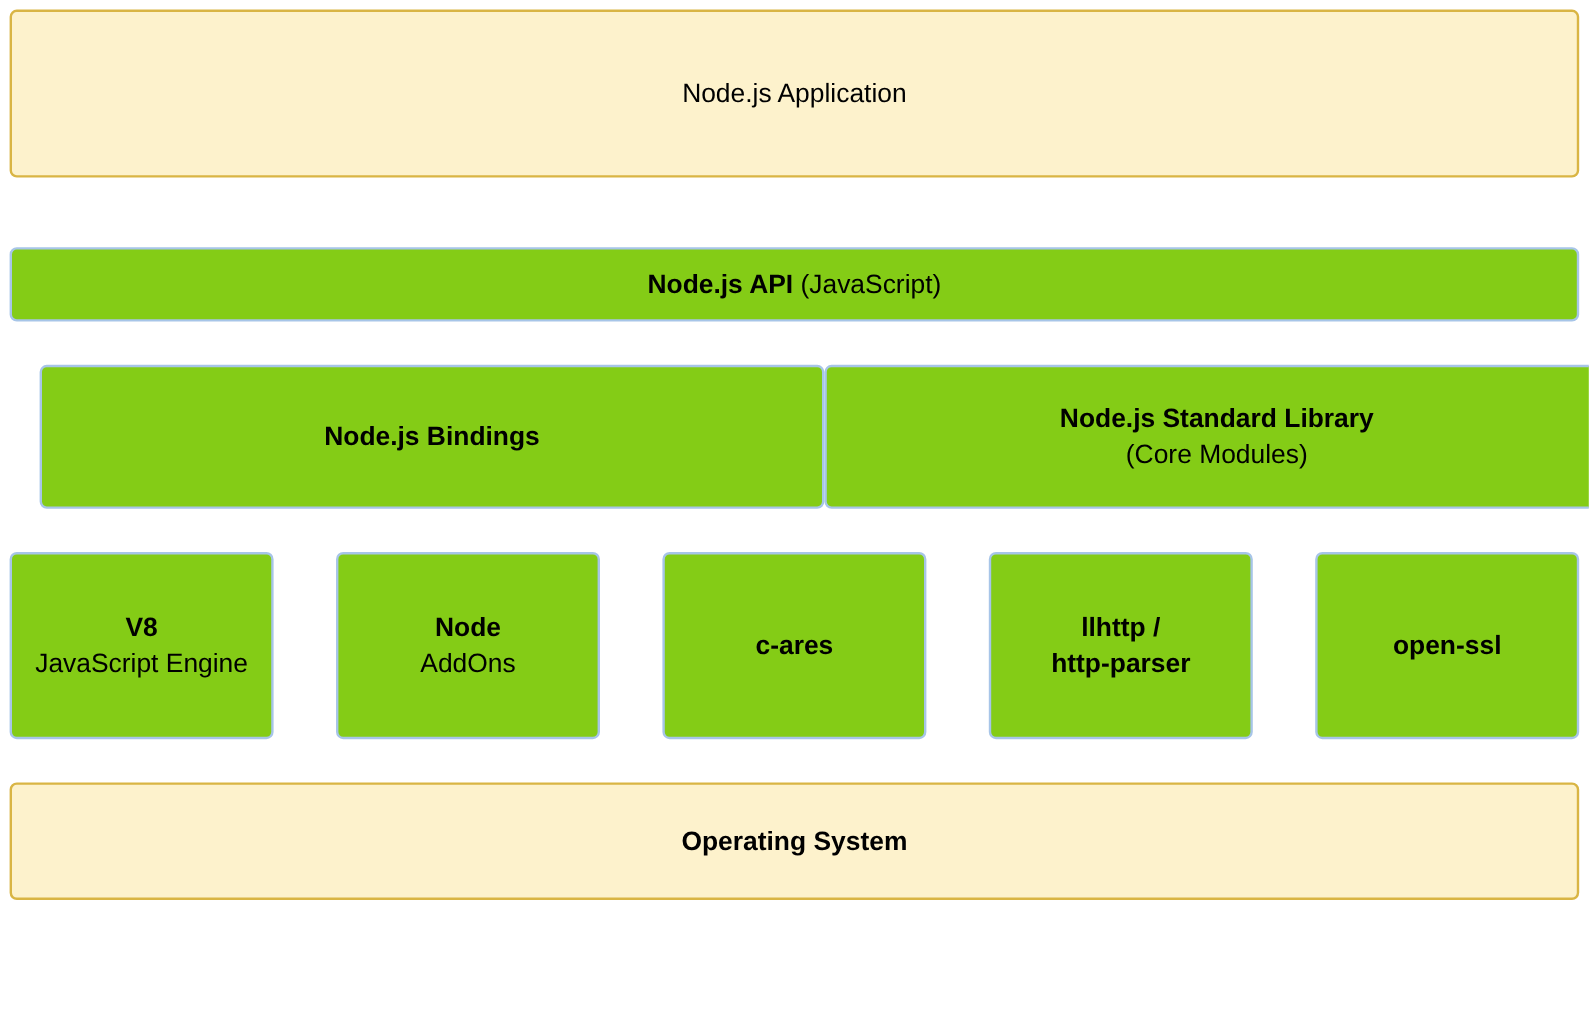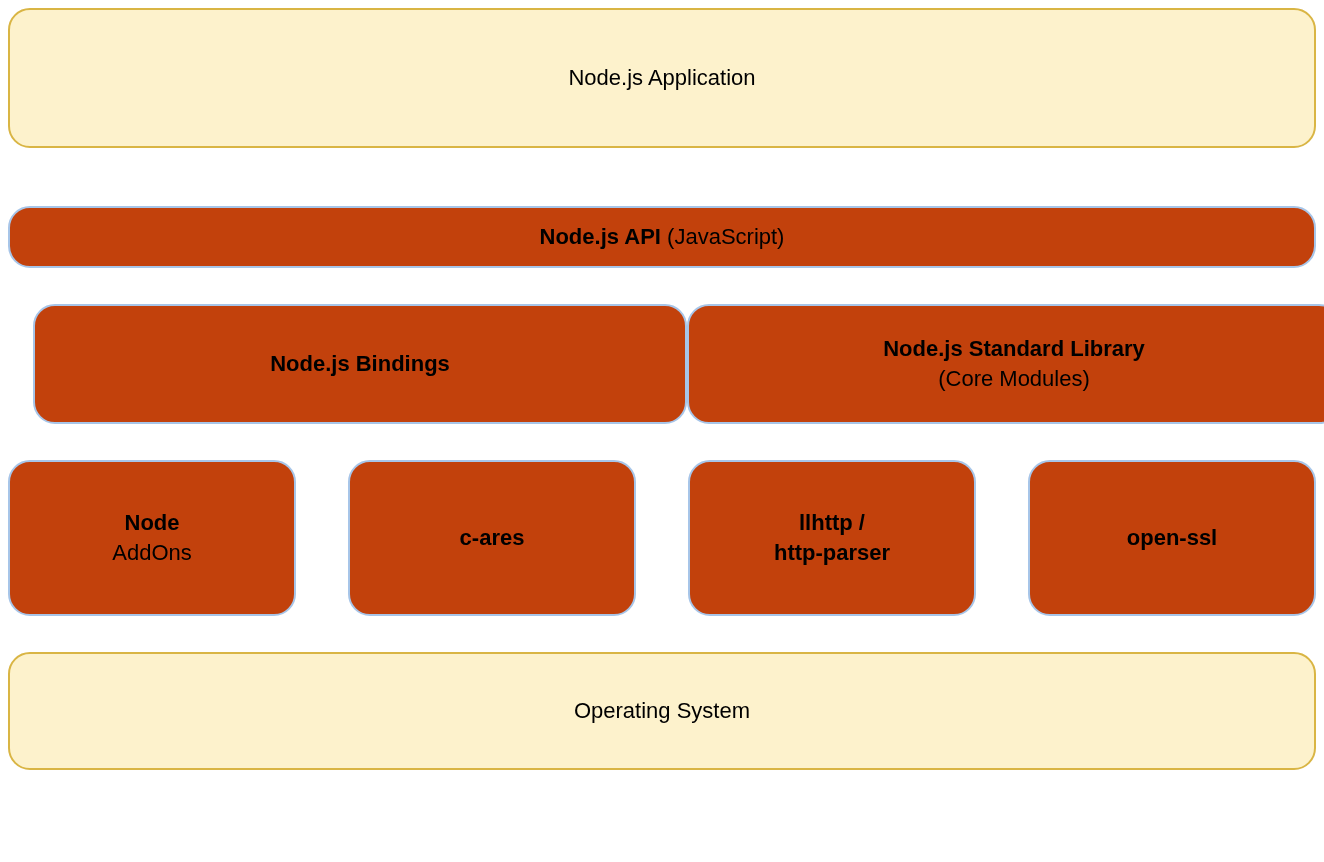--- a/index.html
+++ b/index.html
@@ -13,34 +13,34 @@
       width: 1324px;
       height: 862px;
       padding: 8px;
     }
     .container {
       display: flex;
       flex-direction: column;
       gap: 0;
     }
     .box {
-      border-radius: 22px;
+      border-radius: 6px;
       display: flex;
       flex-direction: column;
       align-items: center;
       justify-content: center;
       text-align: center;
       line-height: 1.35;
     }
     .yellow {
       background: #fdf2cc;
       border: 2px solid #d9b544;
     }
     .blue {
-      background: #c2410c;
+      background: #84cc16;
       border: 2px solid #a7c5e8;
     }
     .row {
       display: flex;
       width: 100%;
       margin-left: 25px;
     }
     .row > .box {
       flex: 1;
     }
@@ -56,23 +56,23 @@
     }
     .mid-box {
       height: 120px;
       font-size: 22px;
     }
     .lib-box {
       height: 156px;
       font-size: 22px;
     }
     .os-box {
-      height: 118px;
+      height: 98px;
       font-size: 22px;
-      font-weight: normal;
+      font-weight: bold;
     }
     .bold {
       font-weight: bold;
     }
     .normal {
       font-weight: normal;
     }
     .gap-large {
       height: 58px;
     }
@@ -123,20 +123,24 @@
     <div class="box blue mid-box two-line">
       <span class="bold">Node.js Standard Library</span>
       <span class="sub">(Core Modules)</span>
     </div>
   </div>
 
   <div class="gap-small"></div>
 
   <div class="libs-row">
     <div class="box blue lib-box two-line">
+      <span class="bold">V8</span>
+      <span class="sub">JavaScript Engine</span>
+    </div>
+    <div class="box blue lib-box two-line">
       <span class="bold">Node</span>
       <span class="sub">AddOns</span>
     </div>
     <div class="box blue lib-box two-line">
       <span class="bold">c-ares</span>
     </div>
     <div class="box blue lib-box two-line">
       <span class="bold">llhttp /</span>
       <span class="bold">http-parser</span>
     </div>

